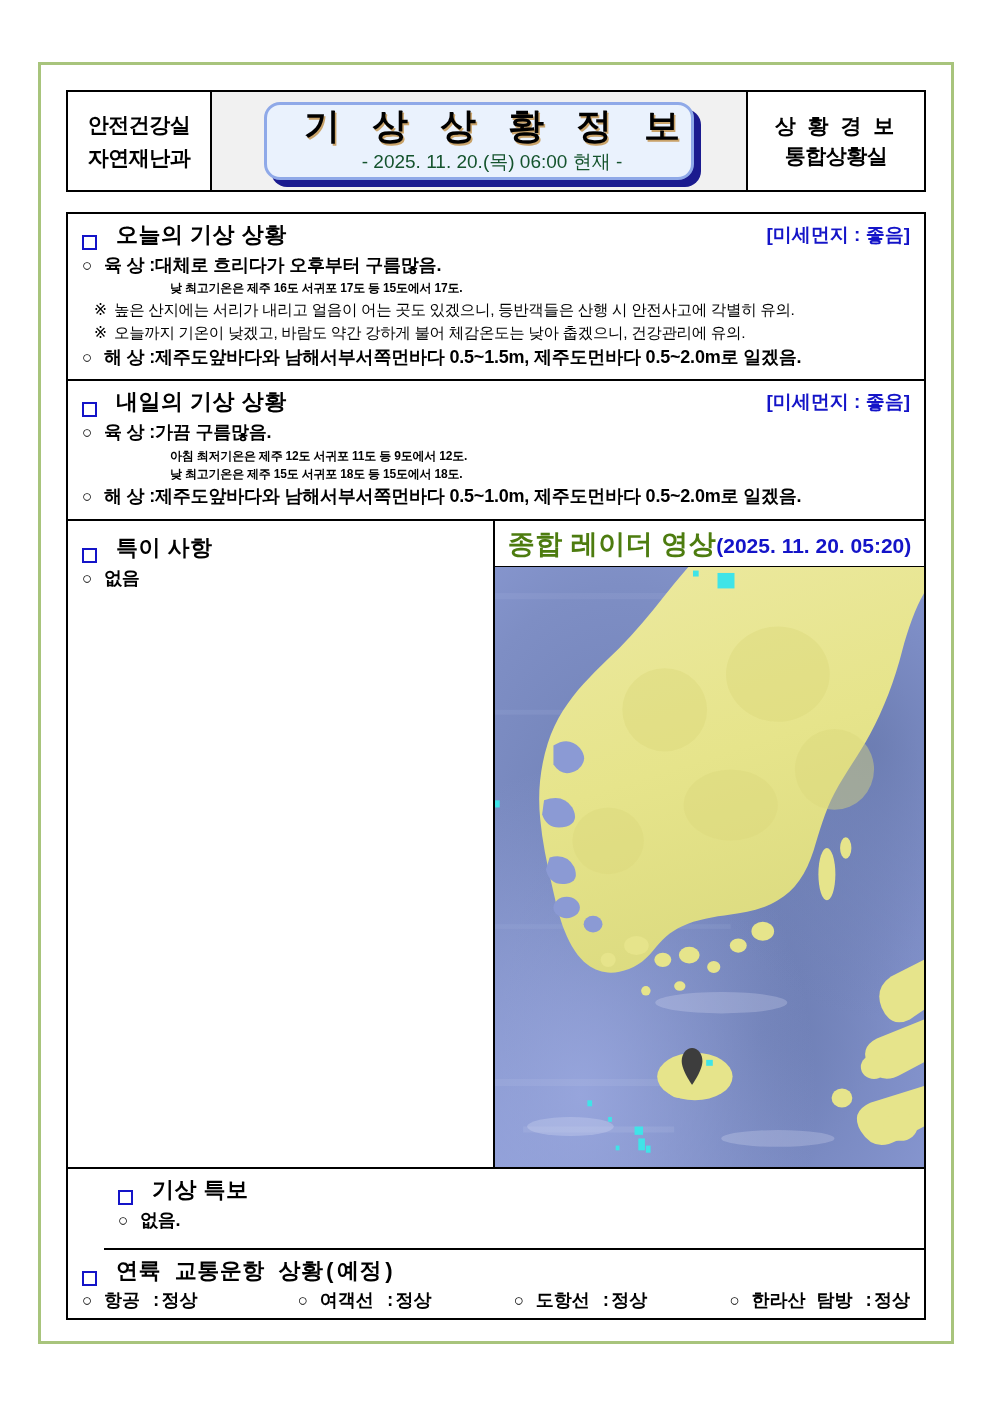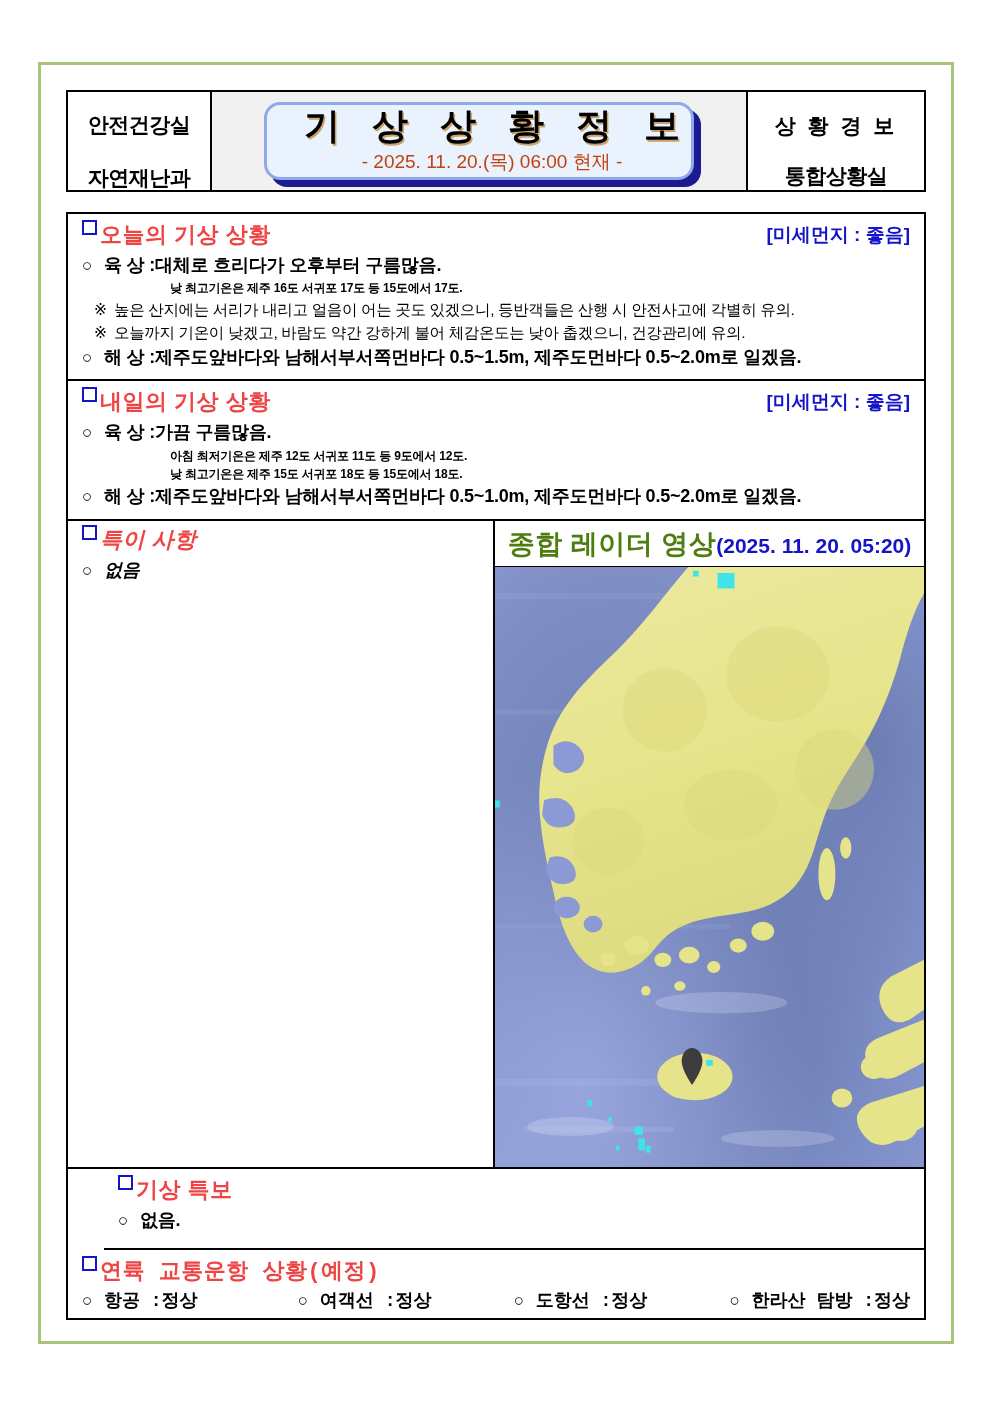--- a/index.html
+++ b/index.html
@@ -62,21 +62,20 @@
     position: relative;
     justify-content: center;
   }
   .hdr-line {
     font-size: 21px;
     font-weight: bold;
     color: #000;
     letter-spacing: -0.5px;
     white-space: nowrap;
     font-family: "Liberation Sans", "DejaVu Sans", sans-serif;
-    margin-top: 20px;
   }
   #hdr-right .hdr-line.spaced { letter-spacing: 3px; }
 
   
   #title-plaque {
     position: relative;
     width: 430px;
     height: 78px;
     box-sizing: border-box;
   }
@@ -111,21 +110,21 @@
     font-weight: bold;
     color: #000;
     letter-spacing: 11px;
     text-indent: 11px;
     line-height: 1.05;
     text-shadow: 1.5px 1.5px 0 #c9a36a;
     white-space: nowrap;
   }
   #plaque-sub {
     font-size: 19px;
-    color: #c2410c;
+    color: #14532d;
     letter-spacing: 0px;
     margin-top: 4px;
     white-space: nowrap;
     font-family: "Liberation Sans", "DejaVu Sans", sans-serif;
   }
 
   
   #body-table {
     position: absolute;
     left: 66px;
@@ -147,25 +146,25 @@
   .section:last-child { border-bottom: none; }
 
   .sec-head {
     display: flex;
     align-items: center;
     justify-content: space-between;
     margin-bottom: 2px;
   }
   .sec-title {
     display: flex;
-    align-items: flex-start;
-    gap: 3px;
+    align-items: flex-end;
+    gap: 19px;
     font-size: 22px;
     font-weight: bold;
-    color: #ef4444;
+    color: #000000;
     letter-spacing: 0.5px;
     white-space: nowrap;
   }
   .chk {
     display: inline-block;
     width: 15px;
     height: 15px;
     border: 2px solid #1414c8;
     box-sizing: border-box;
     flex: none;
@@ -218,23 +217,22 @@
   
   #sec-special {
     flex: 1;
     display: flex;
     padding: 0;
     min-height: 0;
   }
   #special-left {
     width: 425px;
     box-sizing: border-box;
-    padding: 4px 14px;
+    padding: 12px 14px;
     flex: none;
-    font-style: italic;
   }
   #special-right {
     flex: 1;
     box-sizing: border-box;
     border-left: 2px solid #000;
     display: flex;
     flex-direction: column;
   }
   #radar-caption {
     text-align: center;

